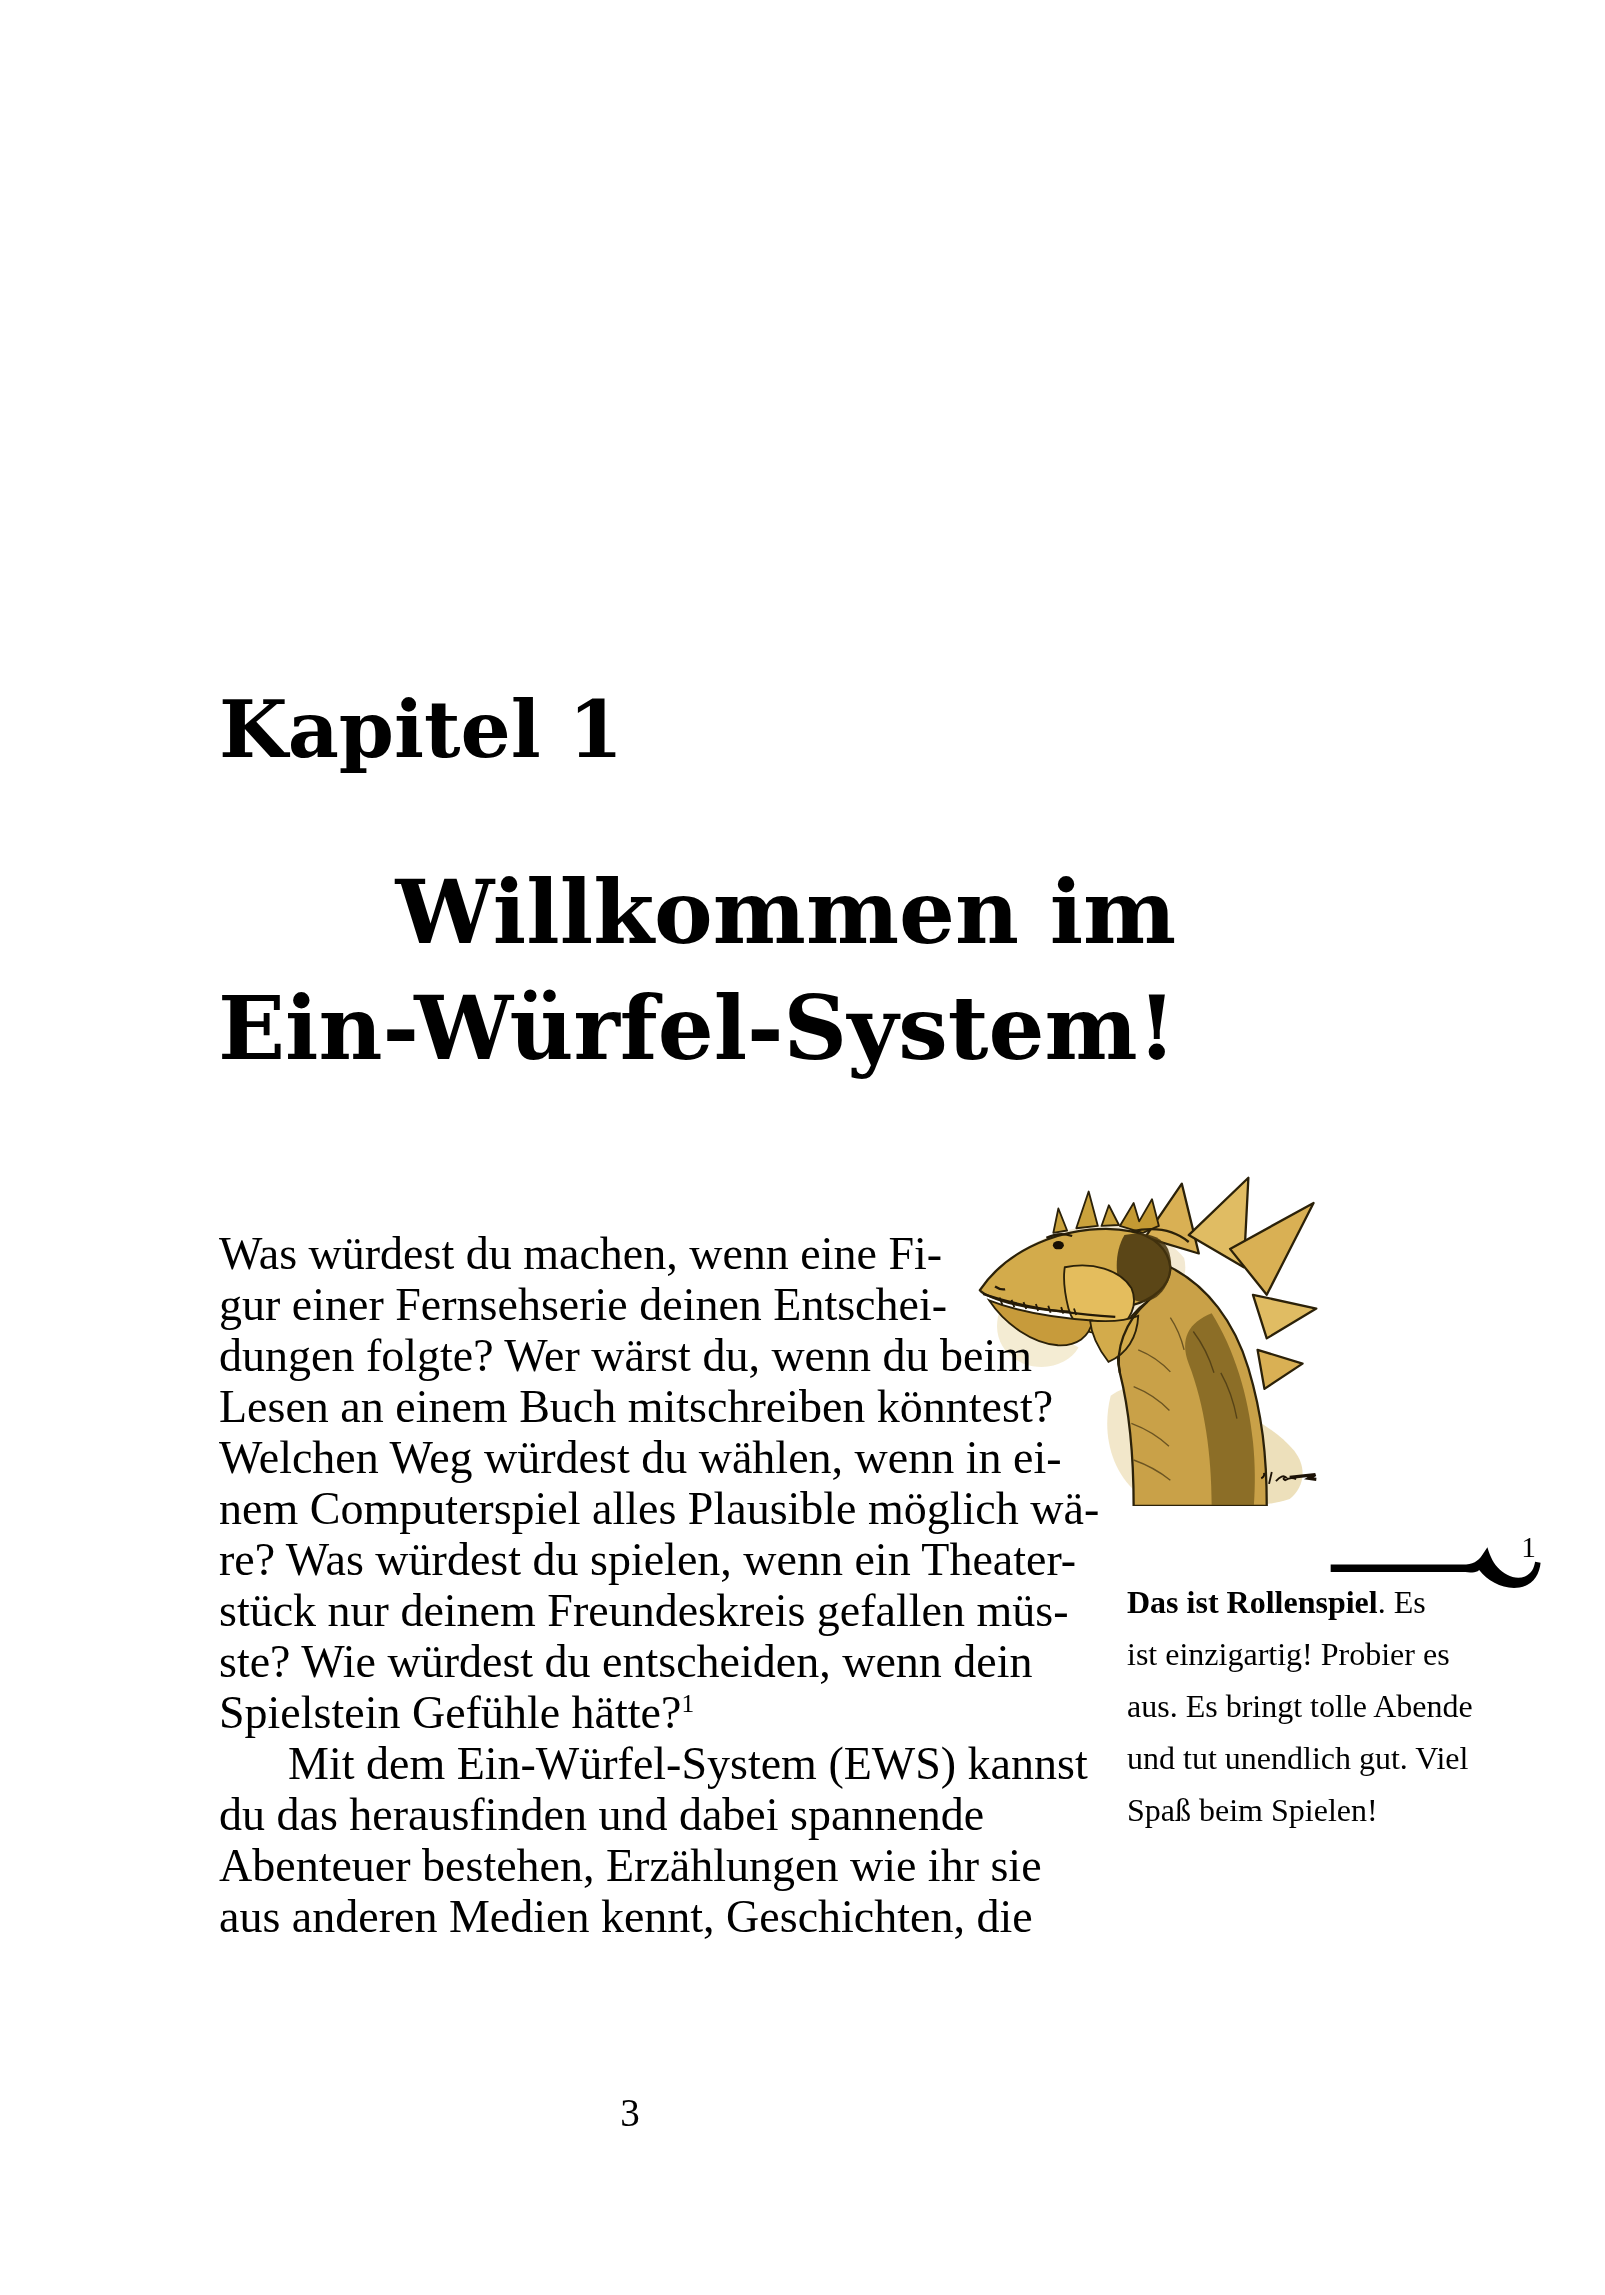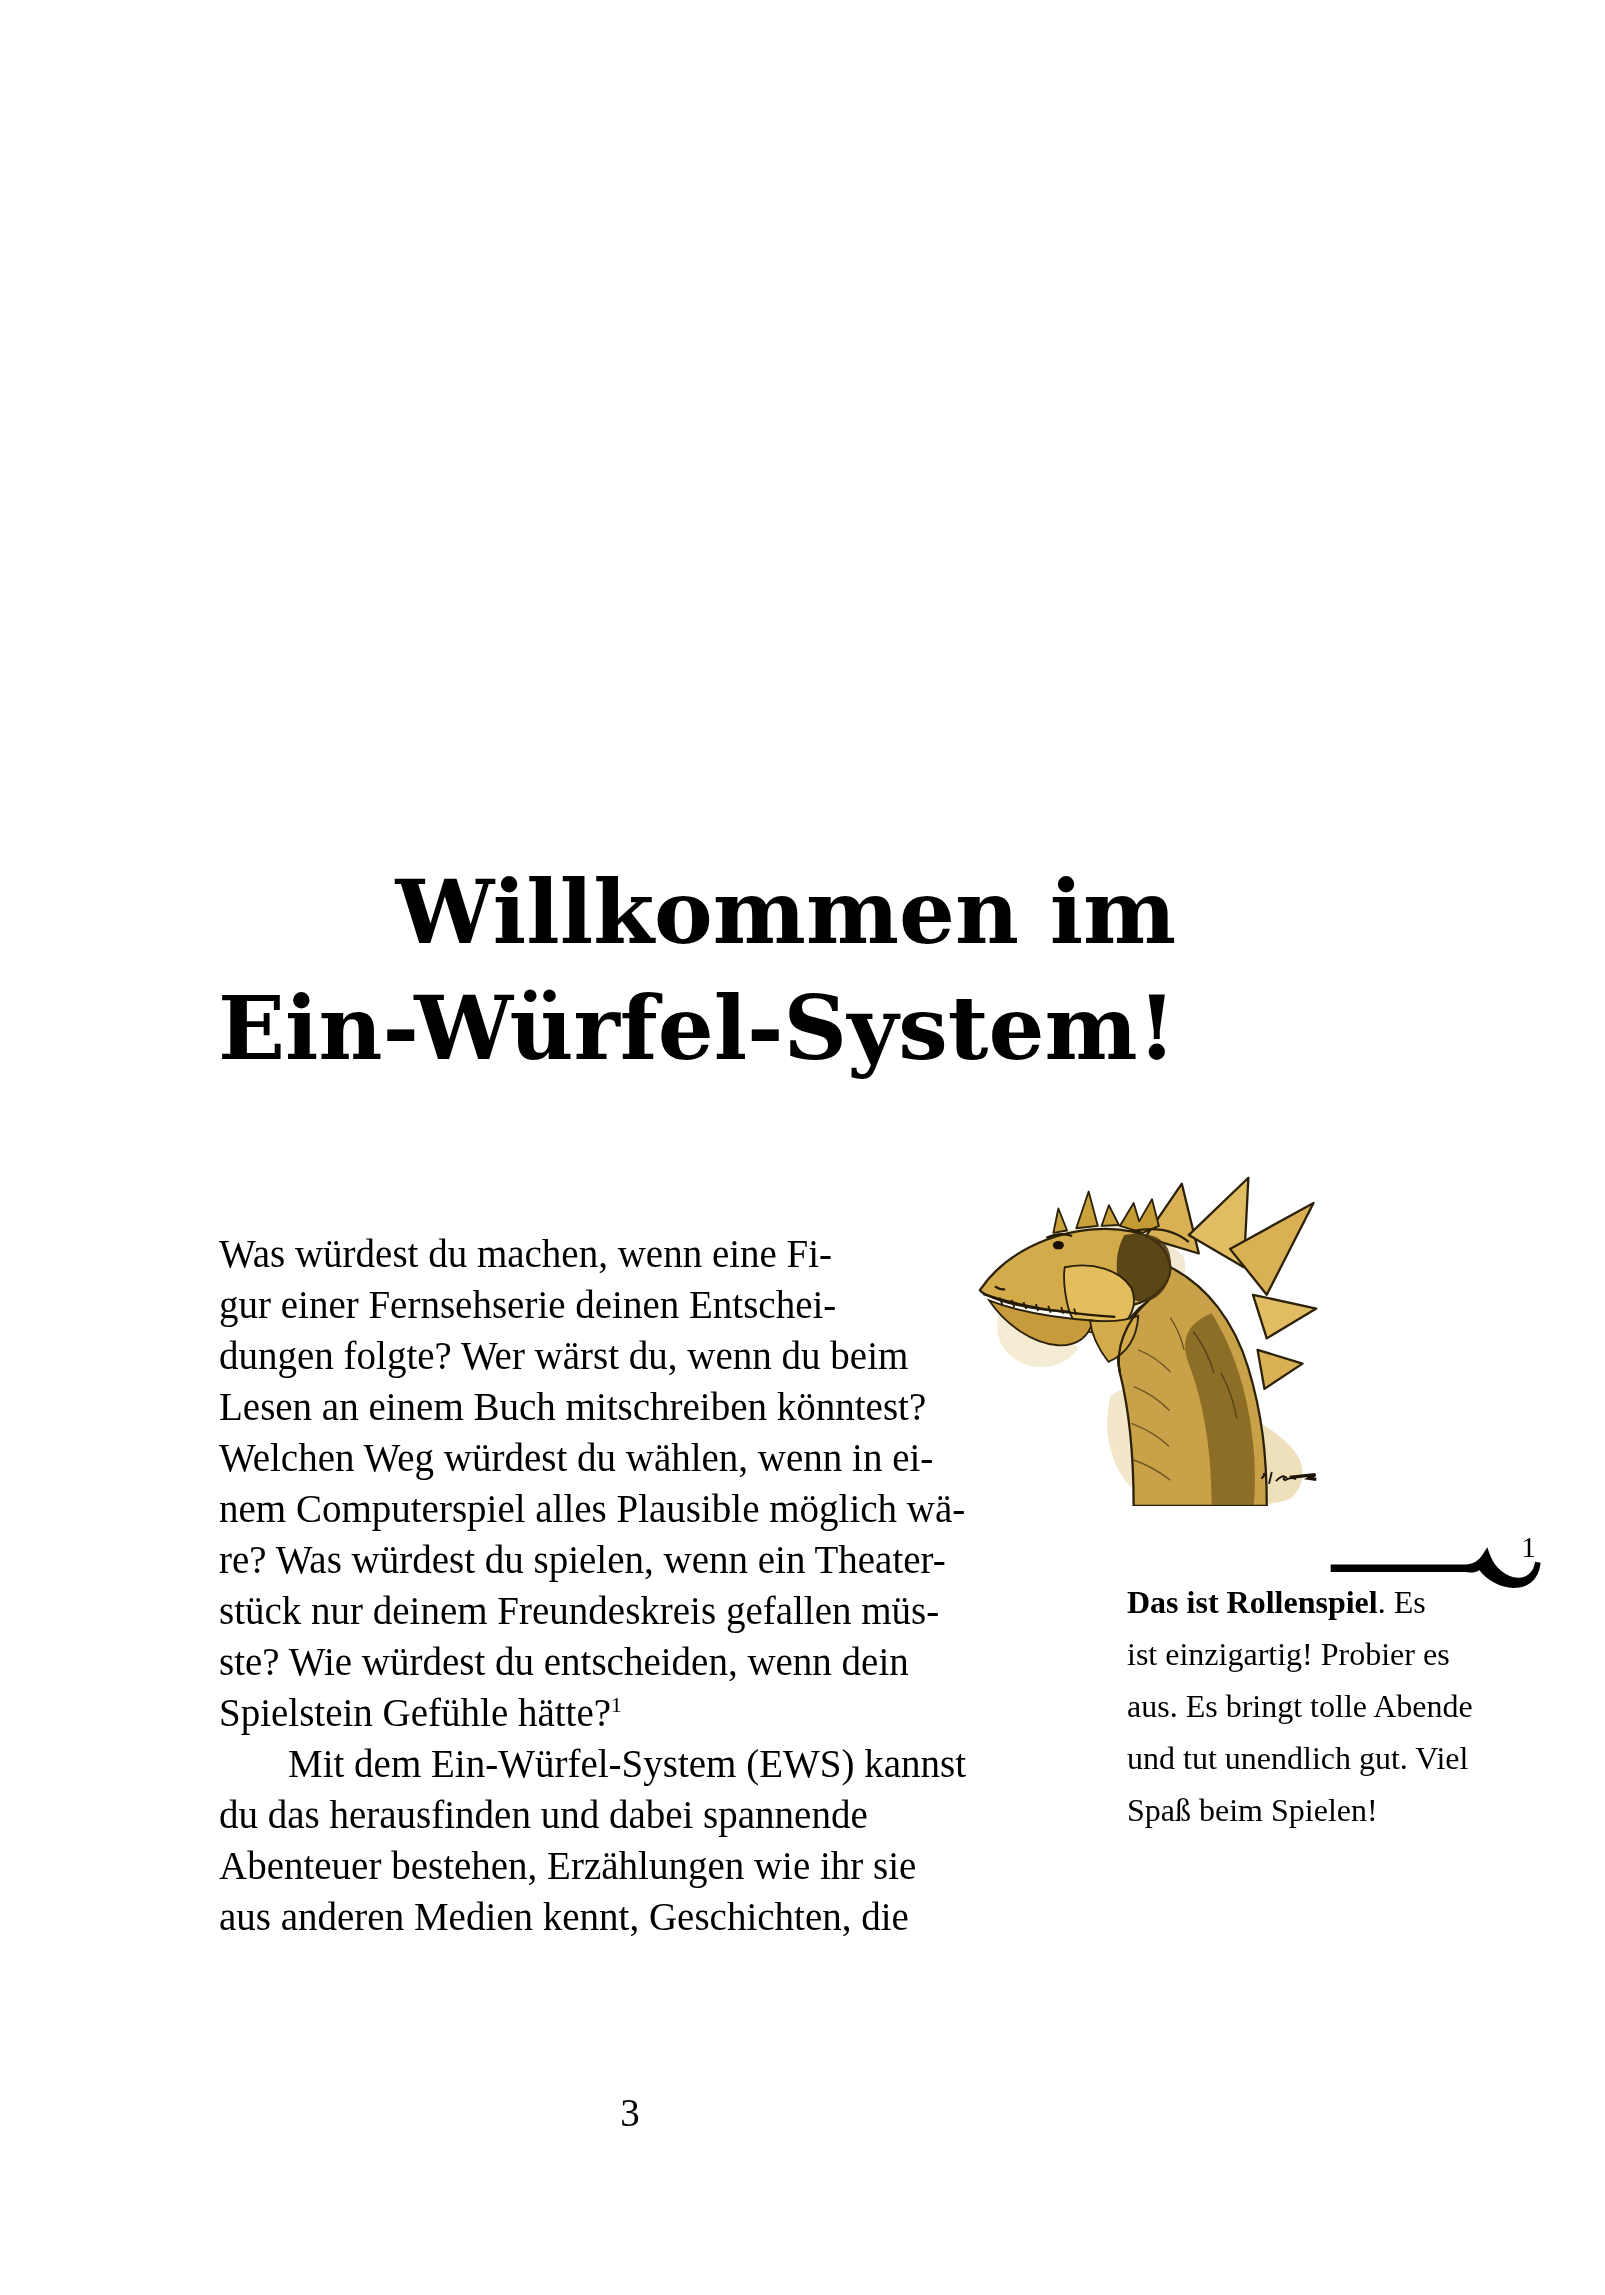--- a/index.html
+++ b/index.html
@@ -18,21 +18,21 @@
     white-space:pre-line;margin:0;
   }
   .title{
     position:absolute;left:218px;top:854px;
     font-family:"DejaVu Serif","Liberation Serif",serif;
     font-weight:bold;font-size:88px;line-height:116px;
     white-space:pre-line;margin:0;text-align:right;
   }
   .bodytext{
     position:absolute;left:219px;top:1228px;width:894px;
-    font-size:39px;line-height:51px;
+    font-size:46px;line-height:51px;
     text-align:left;
   }
   .bodytext p{margin:0;white-space:pre-line;}
   .bodytext p.indent{text-indent:69px;}
   sup.fnref{font-size:55%;vertical-align:super;line-height:0;}
   .dragon{
     position:absolute;left:973px;top:1157px;width:358px;height:349px;
   }
   .fnmark{
     position:absolute;left:1327px;top:1538px;width:220px;height:55px;
@@ -50,20 +50,21 @@
   .pageno{
     position:absolute;left:219px;top:2087px;width:822px;
     font-size:39px;line-height:51px;text-align:center;
   }
 </style>
 </head>
 <body>
 
 <div class="page">
 
+  <div class="chapter">Kapitel 1</div>
 
   <h1 class="title">Willkommen im
 Ein-Würfel-System!</h1>
 
   <svg class="dragon" viewBox="0 0 780 760" aria-hidden="true">
 
     <path d="M60,330 C40,380 60,430 110,450 C160,468 210,450 230,415 C190,390 140,360 100,340 Z" fill="#ead9a8" opacity="0.5"></path>
     <path d="M300,520 C280,600 300,680 355,730 C420,770 500,770 560,745 C540,680 520,620 490,570 C430,500 350,480 300,520 Z" fill="#e6d096" opacity="0.5"></path>
     <path d="M480,520 C560,540 650,580 700,640 C730,680 720,720 690,745 C610,770 520,760 470,730 C460,660 460,580 480,520 Z" fill="#dfc684" opacity="0.55"></path>
     <path d="M30,270 C80,210 160,160 260,150 C340,142 420,170 460,220 C470,260 450,300 410,320 C320,350 180,350 100,320 C60,305 35,290 30,270 Z" fill="#e2c88f" opacity="0.4"></path>

